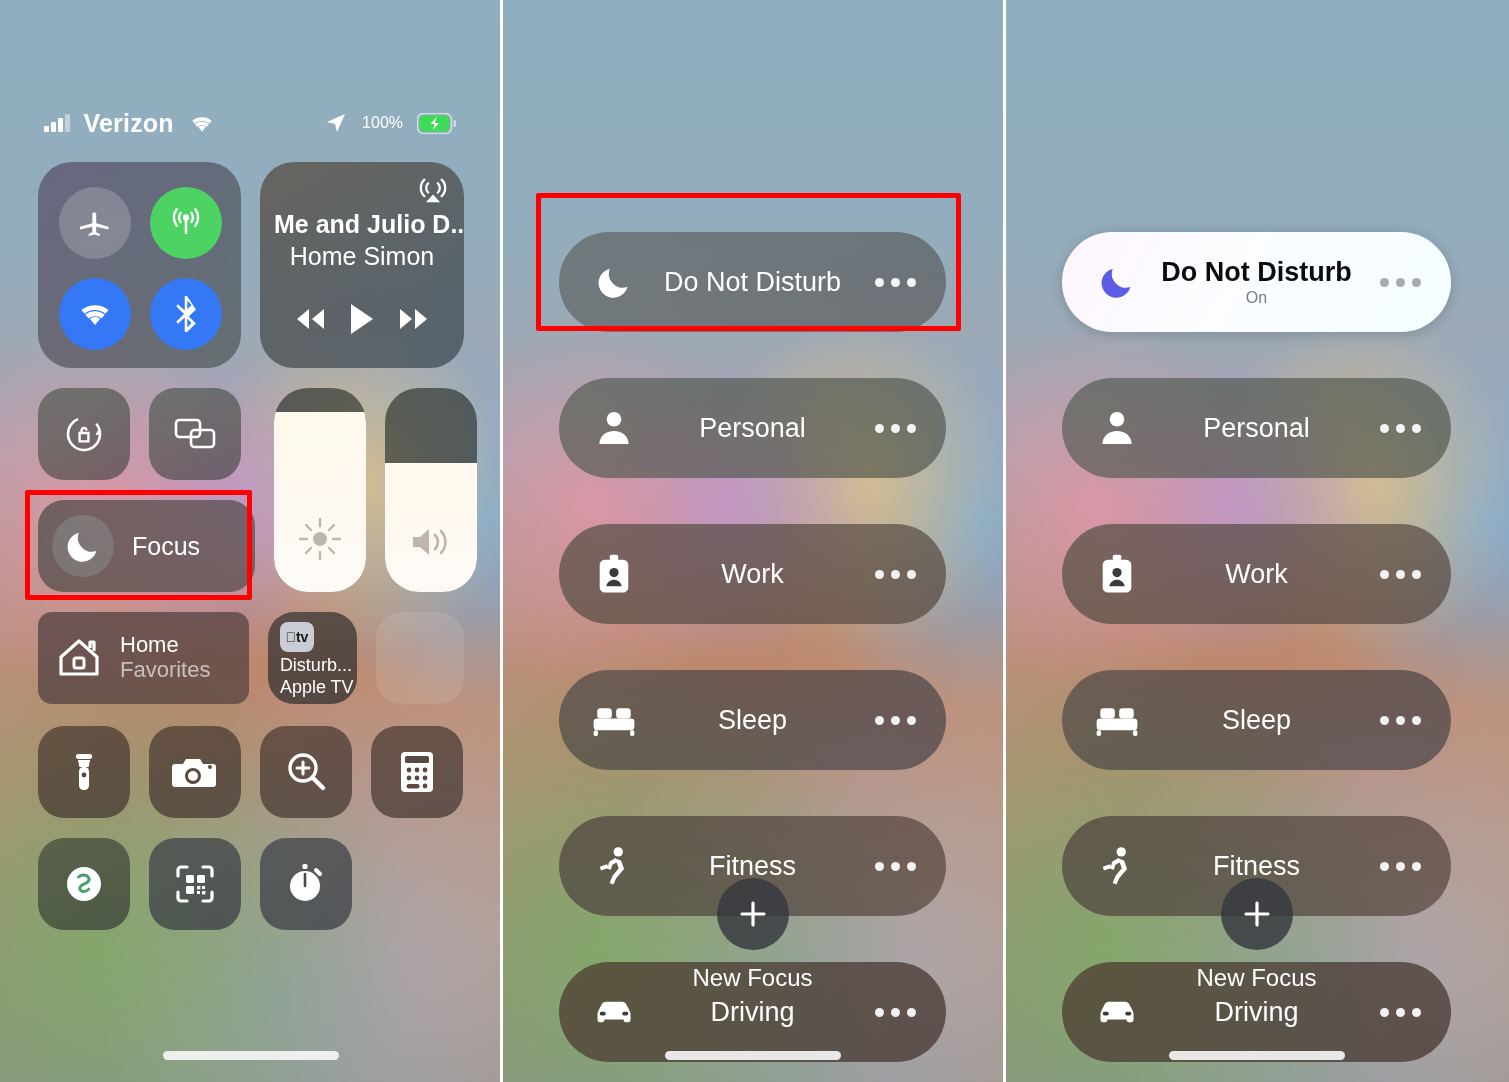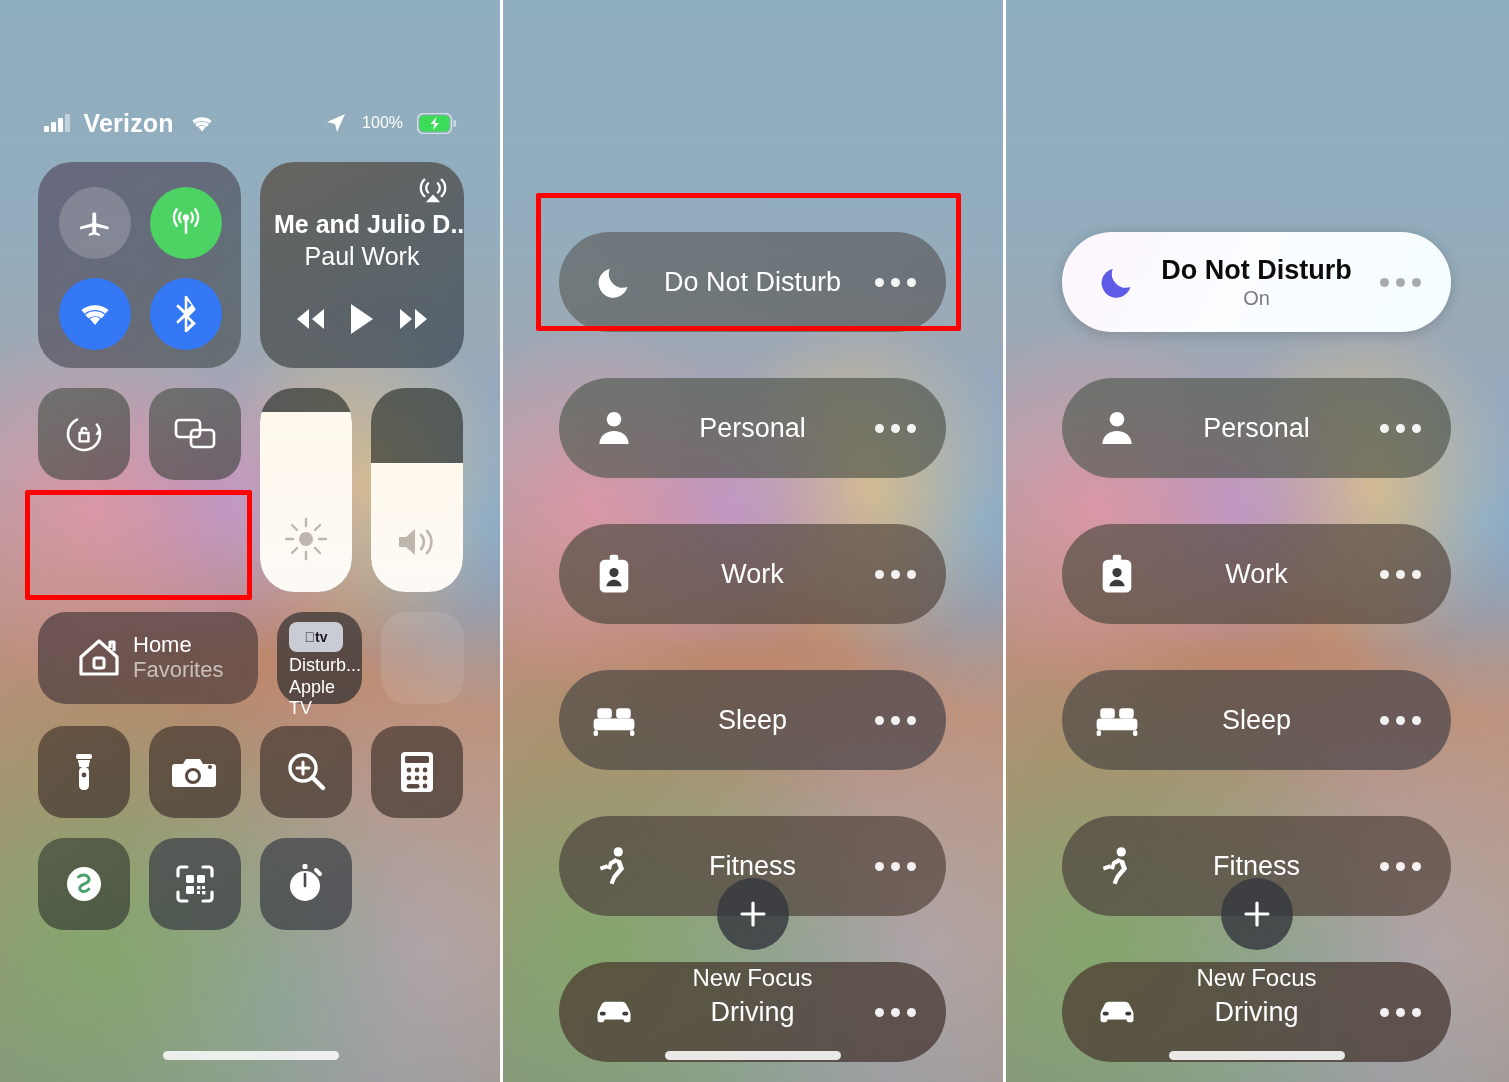--- a/index.html
+++ b/index.html
@@ -70,47 +70,47 @@
   .focus-ico{width:62px;height:62px;border-radius:50%;background:rgba(150,160,160,.34);display:flex;align-items:center;justify-content:center;}
   .focus-lbl{color:#fff;font-size:25px;font-weight:400;}
 
   .sliders{display:flex;gap:19px;}
   .slider{width:92px;height:204px;border-radius:34px;overflow:hidden;position:relative;
       background:rgba(40,46,42,.65);display:flex;align-items:flex-end;justify-content:center;}
   .slider .fill{position:absolute;left:0;right:0;bottom:0;background:linear-gradient(to bottom,#fff8ec,#fdfaf6);}
   .slider .gl{position:relative;margin-bottom:26px;opacity:.55;}
 
   .row3{margin-top:20px;display:flex;gap:19px;align-items:flex-start;}
-  .home{width:203px;height:92px;border-radius:28px;display:flex;align-items:center;gap:9px;padding-left:36px;
+  .home{width:203px;height:92px;border-radius:14px;display:flex;align-items:center;gap:16px;padding-left:16px;
       background:linear-gradient(120deg,rgba(72,58,62,.70),rgba(80,62,60,.70));}
   .home-txt{display:flex;flex-direction:column;line-height:1.12;}
   .home-t{color:#fff;font-size:22px;}
   .home-s{color:rgba(255,255,255,.62);font-size:22px;}
   .tvtile{width:92px;height:92px;border-radius:26px;padding:10px 0 0 12px;box-sizing:border-box;
       background:linear-gradient(150deg,rgba(64,58,56,.78),rgba(56,52,50,.78));}
-  .tvchip{width:54px;height:30px;border-radius:8px;background:#c9ccd4;display:flex;align-items:center;justify-content:center;
+  .tvchip{width:34px;height:30px;border-radius:8px;background:#c9ccd4;display:flex;align-items:center;justify-content:center;
       font-size:14px;font-weight:700;color:#1b1b1e;}
   .tvtxt{color:#fff;font-size:18px;line-height:1.2;margin-top:3px;}
   .ghost{width:92px;height:92px;border-radius:26px;background:rgba(255,255,255,.10);}
 
   .appgrid{margin-top:22px;display:flex;flex-direction:column;gap:20px;}
   .agrow{display:flex;gap:19px;}
   .app{width:92px;height:92px;border-radius:26px;display:flex;align-items:center;justify-content:center;
       background:linear-gradient(150deg,rgba(72,56,48,.70),rgba(62,50,46,.70));}
   .app.g{background:linear-gradient(150deg,rgba(62,72,58,.70),rgba(54,58,52,.70));}
   .app.b{background:linear-gradient(150deg,rgba(58,62,72,.70),rgba(52,54,62,.70));}
 
   
   .focuslist{position:absolute;left:58px;right:58px;top:208px;display:flex;flex-direction:column;gap:22px;}
   .pill{height:100px;border-radius:50px;display:flex;align-items:center;padding:0 30px;position:relative;margin-top:24px;}
   .pill .pico{width:50px;display:flex;align-items:center;justify-content:center;}
   .pill .plbl{position:absolute;left:0;right:0;text-align:center;pointer-events:none;
       display:flex;flex-direction:column;align-items:center;justify-content:center;}
   .pill .ptitle{color:#fff;font-size:27px;font-weight:400;}
-  .pill .psub{font-size:20px;color:rgba(255,255,255,.62);margin-top:1px;}
+  .pill .psub{font-size:16px;color:rgba(255,255,255,.62);margin-top:1px;}
   .pill .dots{margin-left:auto;display:flex;gap:7px;}
   .pill .dots b{width:9px;height:9px;border-radius:50%;background:rgba(255,255,255,.92);display:block;}
   .pill.dnd-off{background:linear-gradient(110deg,rgba(96,100,98,.70),rgba(86,86,86,.66));}
   .pill.p-personal{background:linear-gradient(110deg,rgba(72,86,74,.62),rgba(70,76,66,.62));}
   .pill.p-work{background:linear-gradient(110deg,rgba(70,70,58,.64),rgba(78,62,54,.64));}
   .pill.p-sleep{background:linear-gradient(110deg,rgba(66,66,64,.64),rgba(60,58,66,.64));}
   .pill.p-fitness{background:linear-gradient(110deg,rgba(70,58,58,.66),rgba(78,62,52,.66));}
   .pill.p-driving{background:linear-gradient(110deg,rgba(74,56,46,.72),rgba(66,50,44,.72));}
 
   .pill.active{background:linear-gradient(120deg,#fdf5fd 0%,#fbfdff 45%,#f4fdff 100%);box-shadow:0 2px 14px rgba(0,0,0,.18);}
@@ -204,21 +204,21 @@
 
         <div class="mod mediamod">
           <span class="airplay">
             <svg width="34" height="34" viewBox="0 0 24 24">
               <path d="M12 14.5l5 5.5H7l5-5.5z" fill="#fff"></path>
               <path d="M8.6 13.1a4.6 4.6 0 010-6.6M15.4 6.5a4.6 4.6 0 010 6.6" stroke="#fff" stroke-width="1.6" fill="none" stroke-linecap="round"></path>
               <path d="M5.9 15.6a8 8 0 010-11.6M18.1 4a8 8 0 010 11.6" stroke="#fff" stroke-width="1.6" fill="none" stroke-linecap="round"></path>
             </svg>
           </span>
           <div class="track">Me and Julio D...</div>
-          <div class="artist">Paul Work</div>
+          <div class="artist">Home Simon</div>
           <div class="mctrl">
             <span>
               <svg width="40" height="28" viewBox="0 0 40 28">
                   <path d="M19 4v20L7 14 19 4z" fill="#fff"></path>
                   <path d="M34 4v20L22 14 34 4z" fill="#fff"></path>
                 </svg>
             </span>
             <span>
               <svg width="30" height="34" viewBox="0 0 30 34">
                   <path d="M4 2l22 15L4 32V2z" fill="#fff"></path>
@@ -246,20 +246,28 @@
               </svg>
             </div>
             <div class="sq">
               <svg width="48" height="40" viewBox="0 0 48 40">
                 <rect x="5" y="6" width="24" height="17" rx="3.5" fill="none" stroke="#fff" stroke-width="2.6"></rect>
                 <rect x="20" y="16" width="23" height="17" rx="3.5" fill="none" stroke="#fff" stroke-width="2.6"></rect>
               </svg>
             </div>
           </div>
 
+          <div class="focusbtn">
+            <span class="focus-ico">
+              <svg width="38" height="38" viewBox="0 0 24 24">
+                  <path d="M20.5 15.2A9 9 0 019.3 3.6a9.3 9.3 0 1011.2 11.6z" fill="#fff"></path>
+                </svg>
+            </span>
+            <span class="focus-lbl">Focus</span>
+          </div>
         </div>
 
         <div class="sliders">
           <div class="slider">
             <div class="fill" id="brightfill" style="height: 88%;"></div>
             <span class="gl">
               <svg width="46" height="46" viewBox="0 0 46 46">
                 <circle cx="23" cy="23" r="7" fill="#8a8076"></circle>
                 <g stroke="#8a8076" stroke-width="2.4" stroke-linecap="round">
                   <path d="M23 3v7M23 36v7M3 23h7M36 23h7M9 9l5 5M32 32l5 5M37 9l-5 5M14 32l-5 5"></path>

